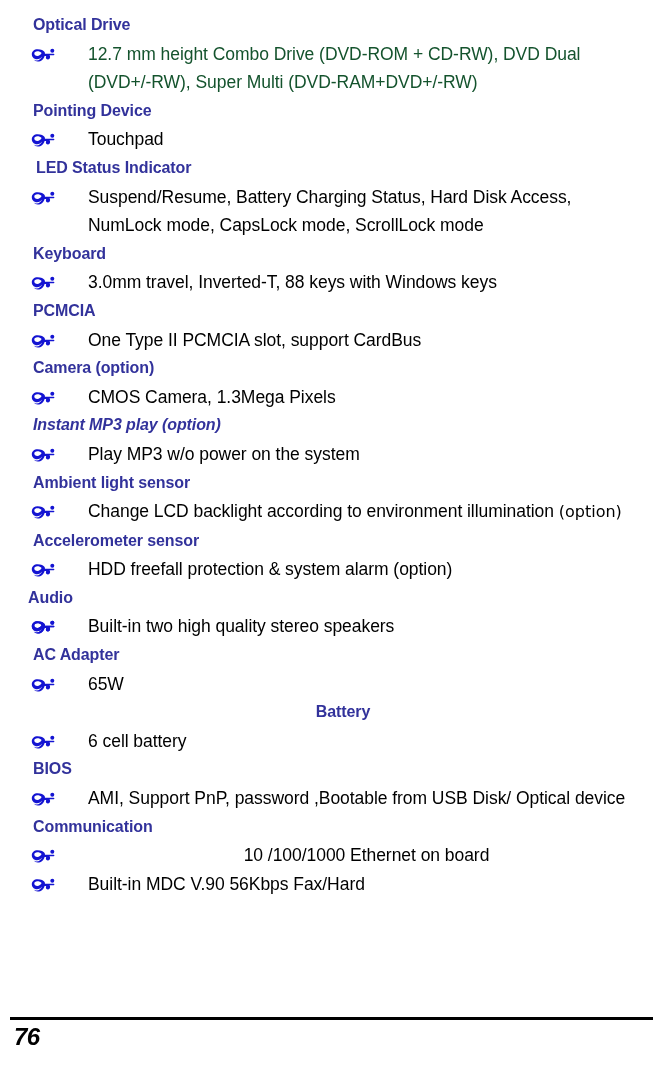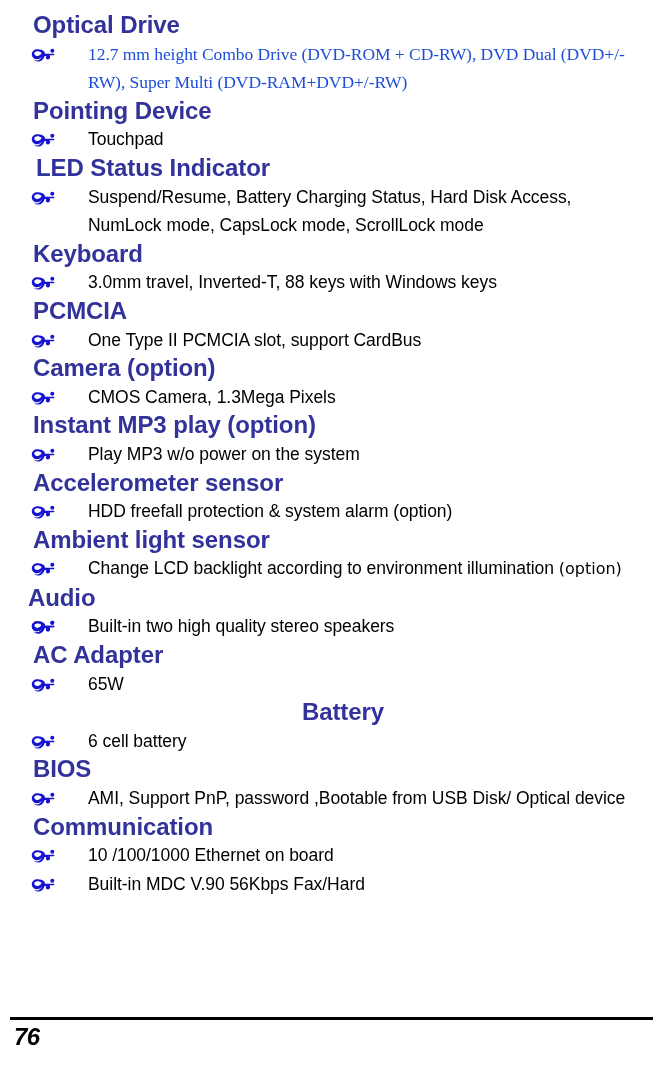--- a/index.html
+++ b/index.html
@@ -33,21 +33,21 @@
     width: 653px;
   }
 
   .spec-section {
     display: block;
   }
 
   .section-heading {
     font-family: "Liberation Sans", sans-serif;
     font-weight: bold;
-    font-size: 24px;
+    font-size: 16px;
     line-height: 28.6px;
     color: #32329b;
     margin: 0;
     padding: 0 0 0 33px;
     letter-spacing: -0.1px;
     white-space: pre;
   }
 
   .bullet-row {
     position: relative;
@@ -121,21 +121,21 @@
   }
 </style>
 </head>
 <body>
 
 <div id="page">
 
   <div id="spec-body">
       <div class="spec-section">
     <div class="section-heading" style="color: rgb(50, 50, 155);">Optical Drive</div>
-  <div class="bullet-row" style="color: #1d4ed8; font-family: Liberation Serif, serif;">
+  <div class="bullet-row" style="color: #14532d;">
     <span class="bullet-glyph" style="color: rgb(20, 20, 210);">
       <svg width="24" height="14" viewBox="0 0 24 14" aria-hidden="true">
         <path d="M6.6 1.2 C3.2 1.2 0.8 3.3 0.8 6.2 C0.8 9.0 3.0 11.2 6.0 11.2
                  C8.2 11.2 9.9 10.2 11.2 8.6 C10.1 10.9 8.2 12.6 5.6 12.6
                  C4.4 12.6 3.4 12.2 2.7 11.6 C3.6 12.9 5.0 13.6 6.8 13.6
                  C10.2 13.6 12.7 11.2 13.6 8.0 L15.2 8.0
                  C15.0 8.5 14.9 9.0 14.9 9.4 C14.9 10.6 15.7 11.4 16.9 11.4
                  C18.2 11.4 19.1 10.4 19.1 9.0 C19.1 8.3 18.9 7.7 18.5 7.2
                  L22.6 7.2 C23.1 7.2 23.4 6.9 23.4 6.4 C23.4 6.0 23.1 5.7 22.6 5.7
                  L14.0 5.7 C13.9 5.1 13.8 4.6 13.6 4.1
@@ -252,21 +252,21 @@
                  C12.7 2.3 10.0 1.2 6.6 1.2 Z
                  M6.3 3.3 C8.1 3.3 9.6 3.9 10.6 5.0 C9.8 6.6 8.2 7.9 6.3 7.9
                  C4.6 7.9 3.3 7.0 3.3 5.6 C3.3 4.2 4.5 3.3 6.3 3.3 Z" fill="currentColor"></path>
         <circle cx="21.3" cy="2.7" r="2.0" fill="currentColor"></circle>
       </svg>
     </span>
     <span class="bullet-text">CMOS Camera, 1.3Mega Pixels</span>
   </div>
       </div>
       <div class="spec-section">
-    <div class="section-heading" style="color: rgb(50, 50, 155);">Instant MP3 play (option)</div>
+    <div class="section-heading" style="color: rgb(50, 50, 155); font-style: italic;">Instant MP3 play (option)</div>
   <div class="bullet-row" style="color: rgb(0, 0, 0);">
     <span class="bullet-glyph" style="color: rgb(20, 20, 210);">
       <svg width="24" height="14" viewBox="0 0 24 14" aria-hidden="true">
         <path d="M6.6 1.2 C3.2 1.2 0.8 3.3 0.8 6.2 C0.8 9.0 3.0 11.2 6.0 11.2
                  C8.2 11.2 9.9 10.2 11.2 8.6 C10.1 10.9 8.2 12.6 5.6 12.6
                  C4.4 12.6 3.4 12.2 2.7 11.6 C3.6 12.9 5.0 13.6 6.8 13.6
                  C10.2 13.6 12.7 11.2 13.6 8.0 L15.2 8.0
                  C15.0 8.5 14.9 9.0 14.9 9.4 C14.9 10.6 15.7 11.4 16.9 11.4
                  C18.2 11.4 19.1 10.4 19.1 9.0 C19.1 8.3 18.9 7.7 18.5 7.2
                  L22.6 7.2 C23.1 7.2 23.4 6.9 23.4 6.4 C23.4 6.0 23.1 5.7 22.6 5.7
@@ -274,20 +274,42 @@
                  C12.7 2.3 10.0 1.2 6.6 1.2 Z
                  M6.3 3.3 C8.1 3.3 9.6 3.9 10.6 5.0 C9.8 6.6 8.2 7.9 6.3 7.9
                  C4.6 7.9 3.3 7.0 3.3 5.6 C3.3 4.2 4.5 3.3 6.3 3.3 Z" fill="currentColor"></path>
         <circle cx="21.3" cy="2.7" r="2.0" fill="currentColor"></circle>
       </svg>
     </span>
     <span class="bullet-text">Play MP3 w/o power on the system</span>
   </div>
       </div>
       <div class="spec-section">
+    <div class="section-heading" style="color: rgb(50, 50, 155);">Ambient light sensor</div>
+  <div class="bullet-row" style="color: rgb(0, 0, 0);">
+    <span class="bullet-glyph" style="color: rgb(20, 20, 210);">
+      <svg width="24" height="14" viewBox="0 0 24 14" aria-hidden="true">
+        <path d="M6.6 1.2 C3.2 1.2 0.8 3.3 0.8 6.2 C0.8 9.0 3.0 11.2 6.0 11.2
+                 C8.2 11.2 9.9 10.2 11.2 8.6 C10.1 10.9 8.2 12.6 5.6 12.6
+                 C4.4 12.6 3.4 12.2 2.7 11.6 C3.6 12.9 5.0 13.6 6.8 13.6
+                 C10.2 13.6 12.7 11.2 13.6 8.0 L15.2 8.0
+                 C15.0 8.5 14.9 9.0 14.9 9.4 C14.9 10.6 15.7 11.4 16.9 11.4
+                 C18.2 11.4 19.1 10.4 19.1 9.0 C19.1 8.3 18.9 7.7 18.5 7.2
+                 L22.6 7.2 C23.1 7.2 23.4 6.9 23.4 6.4 C23.4 6.0 23.1 5.7 22.6 5.7
+                 L14.0 5.7 C13.9 5.1 13.8 4.6 13.6 4.1
+                 C12.7 2.3 10.0 1.2 6.6 1.2 Z
+                 M6.3 3.3 C8.1 3.3 9.6 3.9 10.6 5.0 C9.8 6.6 8.2 7.9 6.3 7.9
+                 C4.6 7.9 3.3 7.0 3.3 5.6 C3.3 4.2 4.5 3.3 6.3 3.3 Z" fill="currentColor"></path>
+        <circle cx="21.3" cy="2.7" r="2.0" fill="currentColor"></circle>
+      </svg>
+    </span>
+    <span class="bullet-text">Change LCD backlight according to environment illumination <span class="alt-face">(option)</span></span>
+  </div>
+      </div>
+      <div class="spec-section">
     <div class="section-heading" style="color: rgb(50, 50, 155);">Accelerometer sensor</div>
   <div class="bullet-row" style="color: rgb(0, 0, 0);">
     <span class="bullet-glyph" style="color: rgb(20, 20, 210);">
       <svg width="24" height="14" viewBox="0 0 24 14" aria-hidden="true">
         <path d="M6.6 1.2 C3.2 1.2 0.8 3.3 0.8 6.2 C0.8 9.0 3.0 11.2 6.0 11.2
                  C8.2 11.2 9.9 10.2 11.2 8.6 C10.1 10.9 8.2 12.6 5.6 12.6
                  C4.4 12.6 3.4 12.2 2.7 11.6 C3.6 12.9 5.0 13.6 6.8 13.6
                  C10.2 13.6 12.7 11.2 13.6 8.0 L15.2 8.0
                  C15.0 8.5 14.9 9.0 14.9 9.4 C14.9 10.6 15.7 11.4 16.9 11.4
                  C18.2 11.4 19.1 10.4 19.1 9.0 C19.1 8.3 18.9 7.7 18.5 7.2
@@ -296,42 +318,20 @@
                  C12.7 2.3 10.0 1.2 6.6 1.2 Z
                  M6.3 3.3 C8.1 3.3 9.6 3.9 10.6 5.0 C9.8 6.6 8.2 7.9 6.3 7.9
                  C4.6 7.9 3.3 7.0 3.3 5.6 C3.3 4.2 4.5 3.3 6.3 3.3 Z" fill="currentColor"></path>
         <circle cx="21.3" cy="2.7" r="2.0" fill="currentColor"></circle>
       </svg>
     </span>
     <span class="bullet-text">HDD freefall protection &amp; system alarm (option)</span>
   </div>
       </div>
       <div class="spec-section">
-    <div class="section-heading" style="color: rgb(50, 50, 155);">Ambient light sensor</div>
-  <div class="bullet-row" style="color: rgb(0, 0, 0);">
-    <span class="bullet-glyph" style="color: rgb(20, 20, 210);">
-      <svg width="24" height="14" viewBox="0 0 24 14" aria-hidden="true">
-        <path d="M6.6 1.2 C3.2 1.2 0.8 3.3 0.8 6.2 C0.8 9.0 3.0 11.2 6.0 11.2
-                 C8.2 11.2 9.9 10.2 11.2 8.6 C10.1 10.9 8.2 12.6 5.6 12.6
-                 C4.4 12.6 3.4 12.2 2.7 11.6 C3.6 12.9 5.0 13.6 6.8 13.6
-                 C10.2 13.6 12.7 11.2 13.6 8.0 L15.2 8.0
-                 C15.0 8.5 14.9 9.0 14.9 9.4 C14.9 10.6 15.7 11.4 16.9 11.4
-                 C18.2 11.4 19.1 10.4 19.1 9.0 C19.1 8.3 18.9 7.7 18.5 7.2
-                 L22.6 7.2 C23.1 7.2 23.4 6.9 23.4 6.4 C23.4 6.0 23.1 5.7 22.6 5.7
-                 L14.0 5.7 C13.9 5.1 13.8 4.6 13.6 4.1
-                 C12.7 2.3 10.0 1.2 6.6 1.2 Z
-                 M6.3 3.3 C8.1 3.3 9.6 3.9 10.6 5.0 C9.8 6.6 8.2 7.9 6.3 7.9
-                 C4.6 7.9 3.3 7.0 3.3 5.6 C3.3 4.2 4.5 3.3 6.3 3.3 Z" fill="currentColor"></path>
-        <circle cx="21.3" cy="2.7" r="2.0" fill="currentColor"></circle>
-      </svg>
-    </span>
-    <span class="bullet-text">Change LCD backlight according to environment illumination <span class="alt-face">(option)</span></span>
-  </div>
-      </div>
-      <div class="spec-section">
     <div class="section-heading" style="color: rgb(50, 50, 155); padding-left: 28px;">Audio</div>
   <div class="bullet-row" style="color: rgb(0, 0, 0);">
     <span class="bullet-glyph" style="color: rgb(20, 20, 210);">
       <svg width="24" height="14" viewBox="0 0 24 14" aria-hidden="true">
         <path d="M6.6 1.2 C3.2 1.2 0.8 3.3 0.8 6.2 C0.8 9.0 3.0 11.2 6.0 11.2
                  C8.2 11.2 9.9 10.2 11.2 8.6 C10.1 10.9 8.2 12.6 5.6 12.6
                  C4.4 12.6 3.4 12.2 2.7 11.6 C3.6 12.9 5.0 13.6 6.8 13.6
                  C10.2 13.6 12.7 11.2 13.6 8.0 L15.2 8.0
                  C15.0 8.5 14.9 9.0 14.9 9.4 C14.9 10.6 15.7 11.4 16.9 11.4
                  C18.2 11.4 19.1 10.4 19.1 9.0 C19.1 8.3 18.9 7.7 18.5 7.2
@@ -425,21 +425,21 @@
                  M6.3 3.3 C8.1 3.3 9.6 3.9 10.6 5.0 C9.8 6.6 8.2 7.9 6.3 7.9
                  C4.6 7.9 3.3 7.0 3.3 5.6 C3.3 4.2 4.5 3.3 6.3 3.3 Z" fill="currentColor"></path>
         <circle cx="21.3" cy="2.7" r="2.0" fill="currentColor"></circle>
       </svg>
     </span>
     <span class="bullet-text">AMI, Support PnP, password ,Bootable from USB Disk/ Optical device</span>
   </div>
       </div>
       <div class="spec-section">
     <div class="section-heading" style="color: rgb(50, 50, 155);">Communication</div>
-  <div class="bullet-row" style="color: rgb(0, 0, 0);">
+  <div class="bullet-row" style="color: rgb(0, 0, 0); text-align: center;">
     <span class="bullet-glyph" style="color: rgb(20, 20, 210);">
       <svg width="24" height="14" viewBox="0 0 24 14" aria-hidden="true">
         <path d="M6.6 1.2 C3.2 1.2 0.8 3.3 0.8 6.2 C0.8 9.0 3.0 11.2 6.0 11.2
                  C8.2 11.2 9.9 10.2 11.2 8.6 C10.1 10.9 8.2 12.6 5.6 12.6
                  C4.4 12.6 3.4 12.2 2.7 11.6 C3.6 12.9 5.0 13.6 6.8 13.6
                  C10.2 13.6 12.7 11.2 13.6 8.0 L15.2 8.0
                  C15.0 8.5 14.9 9.0 14.9 9.4 C14.9 10.6 15.7 11.4 16.9 11.4
                  C18.2 11.4 19.1 10.4 19.1 9.0 C19.1 8.3 18.9 7.7 18.5 7.2
                  L22.6 7.2 C23.1 7.2 23.4 6.9 23.4 6.4 C23.4 6.0 23.1 5.7 22.6 5.7
                  L14.0 5.7 C13.9 5.1 13.8 4.6 13.6 4.1

